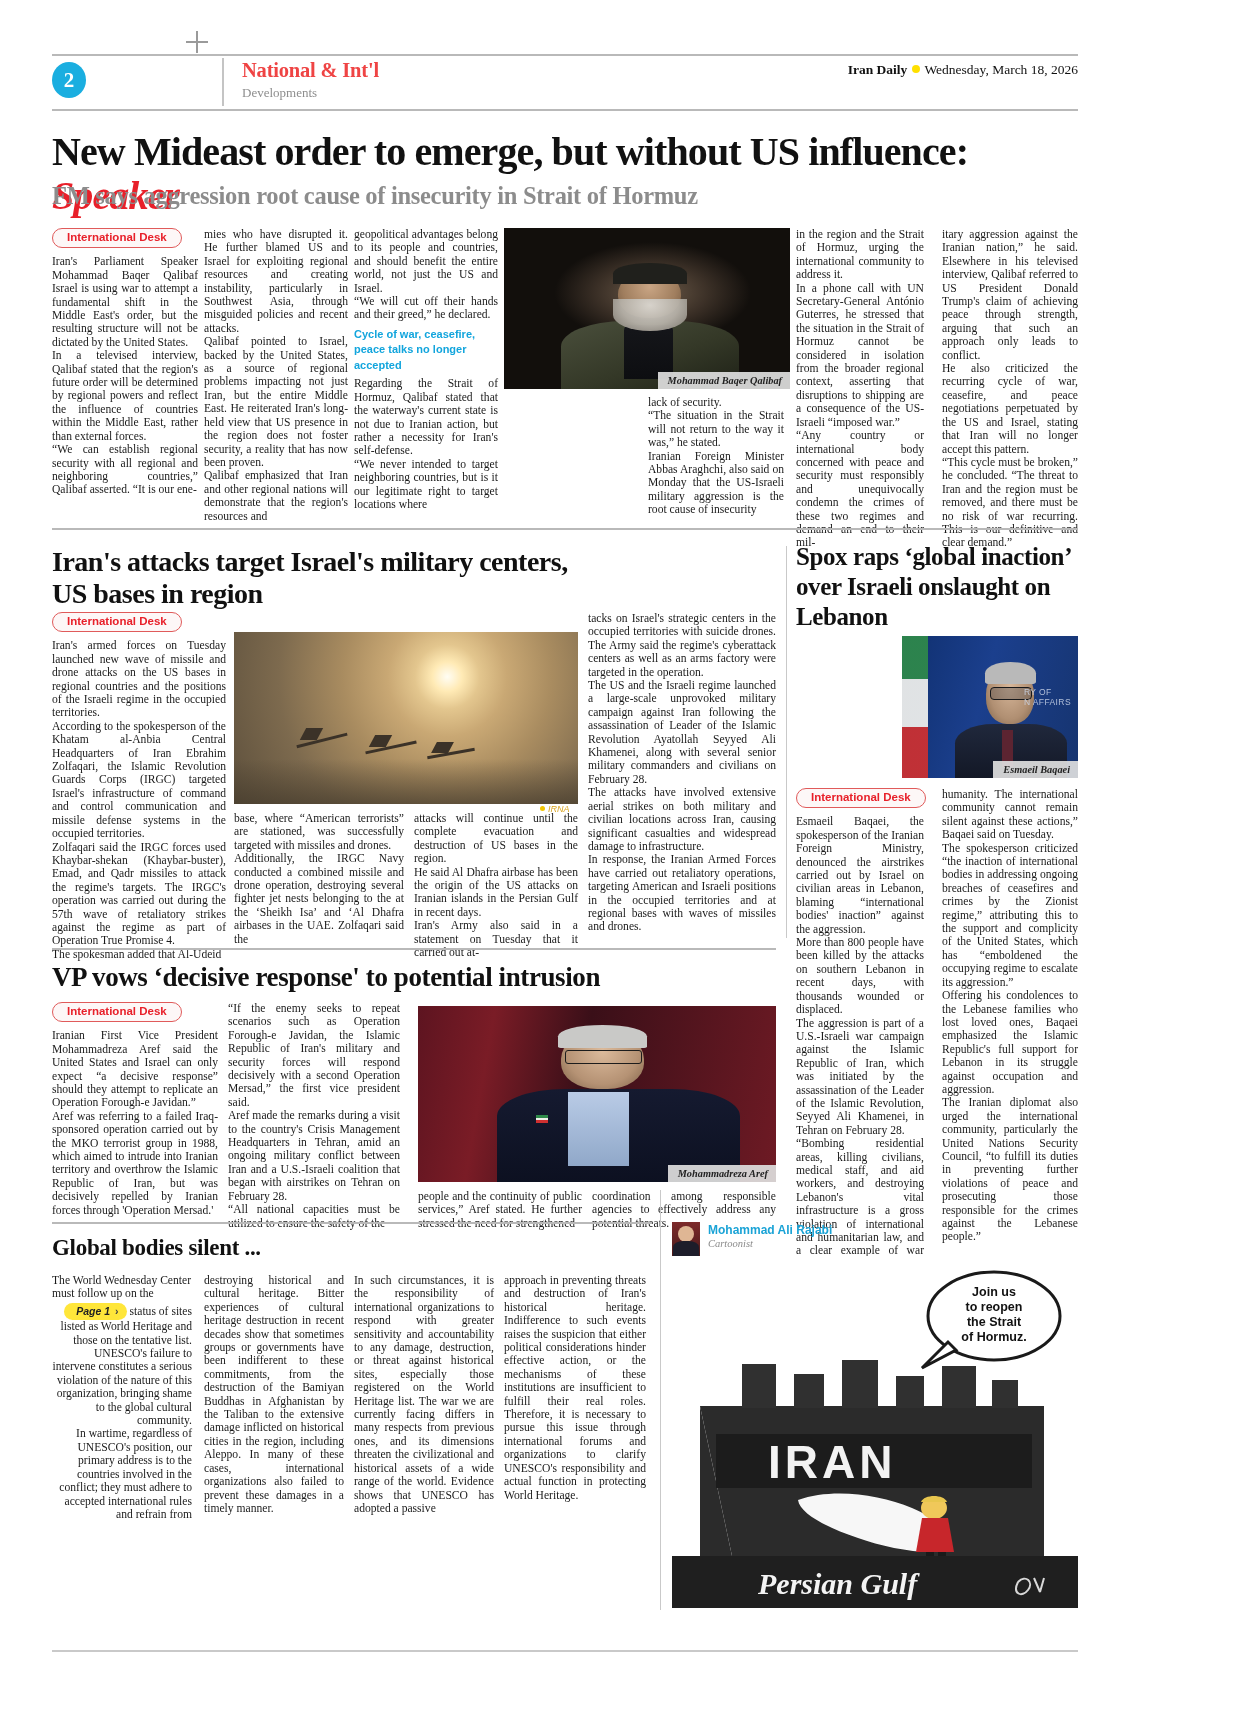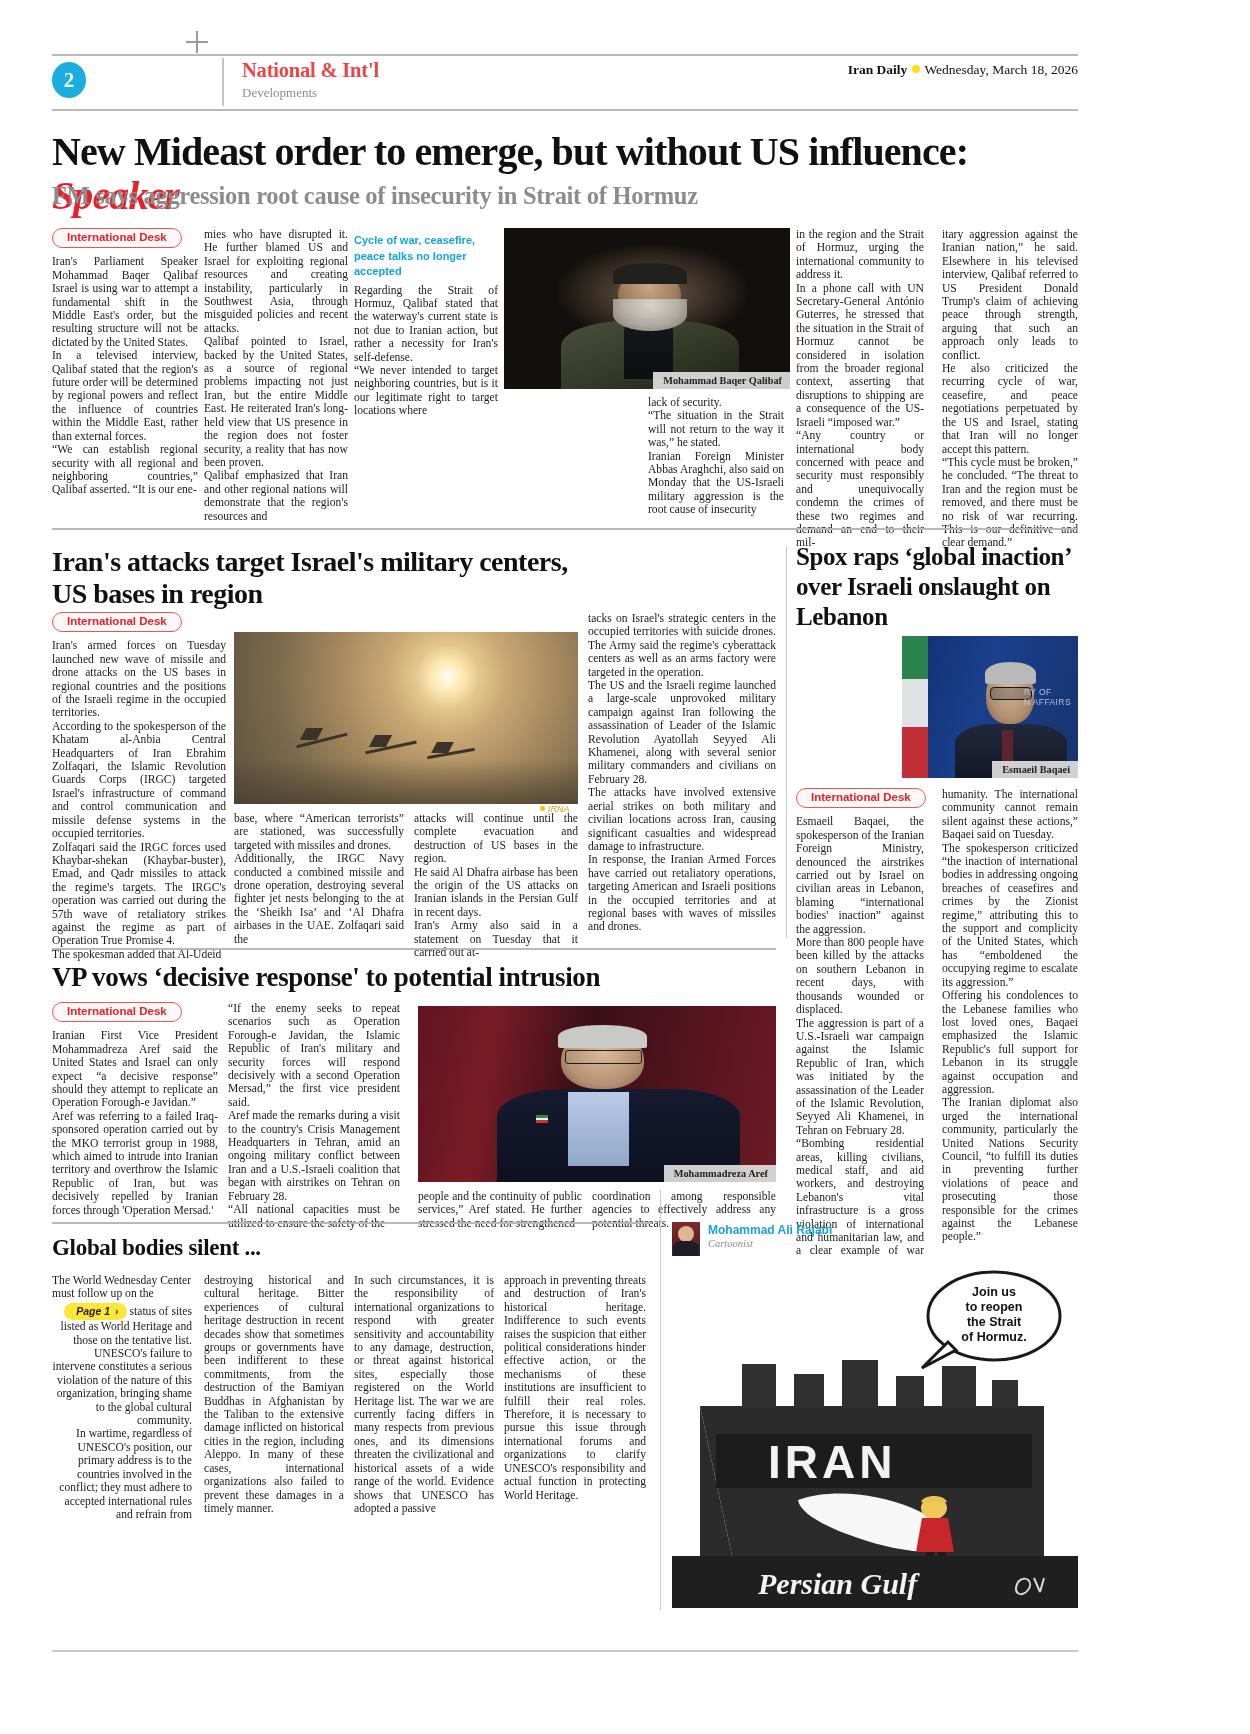--- a/index.html
+++ b/index.html
@@ -56,21 +56,21 @@
   .col{position:absolute;font-family:"Liberation Serif",serif;font-size:11.6px;
     line-height:13.4px;text-align:justify;color:#1a1a1a;
     hyphens:auto;-webkit-hyphens:auto;}
   .col p{margin:0;}
   .subhead-cyan{color:#12a5dd;font-family:"Liberation Sans",sans-serif;font-weight:bold;
     font-size:11px;line-height:15.5px;margin:5px 0 4px 0;text-align:left;}
 
   
   .photo{position:absolute;overflow:hidden;}
   .cap{position:absolute;right:0;bottom:0;background:rgba(222,222,222,0.92);
-    color:#222;font-family:"Liberation Serif",serif;font-weight:bold;
+    color:#222;font-family:"Liberation Serif",serif;font-style:italic;font-weight:bold;
     font-size:10.3px;padding:3px 8px 3px 10px;white-space:nowrap;}
   .credit{position:absolute;font-family:"Liberation Sans",sans-serif;font-size:9px;
     color:#d8a21b;font-style:italic;}
   .credit .cdot{display:inline-block;width:5px;height:5px;border-radius:50%;
     background:#f2c500;margin-right:3px;vertical-align:1px;}
 
   
   .ph-qalibaf{background:
     radial-gradient(ellipse 44% 40% at 52% 40%, #6e5c4a 0%, #3a2f26 45%, #120f0c 78%),
     linear-gradient(#0a0908,#0a0908);}
@@ -173,20 +173,22 @@
 “We can establish regional security with all regional and neighboring countries,” Qalibaf asserted. “It is our ene-</p>
   </div>
 
   <div class="col" style="left:204px;top:228px;width:144px;">
     <p style="white-space:pre-line">mies who have disrupted it. He further blamed US and Israel for exploiting regional resources and creating instability, particularly in Southwest Asia, through misguided policies and recent attacks.
 Qalibaf pointed to Israel, backed by the United States, as a source of regional problems impacting not just Iran, but the entire Middle East. He reiterated Iran's long-held view that US presence in the region does not foster security, a reality that has now been proven.
 Qalibaf emphasized that Iran and other regional nations will demonstrate that the region's resources and</p>
   </div>
 
   <div class="col" style="left:354px;top:228px;width:144px;">
+    <p style="white-space:pre-line">geopolitical advantages belong to its people and countries, and should benefit the entire world, not just the US and Israel.
+“We will cut off their hands and their greed,” he declared.</p>
     <div class="subhead-cyan">Cycle of war, ceasefire, peace talks no longer accepted</div>
     <p style="white-space:pre-line">Regarding the Strait of Hormuz, Qalibaf stated that the waterway's current state is not due to Iranian action, but rather a necessity for Iran's self-defense.
 “We never intended to target neighboring countries, but is it our legitimate right to target locations where</p>
   </div>
 
   <div class="photo ph-qalibaf" style="left:504px;top:228px;width:286px;height:161px;">
     <div class="q-body"></div>
     <div class="q-shirt"></div>
     <div class="q-face"></div>
     <div class="q-hair"></div>

